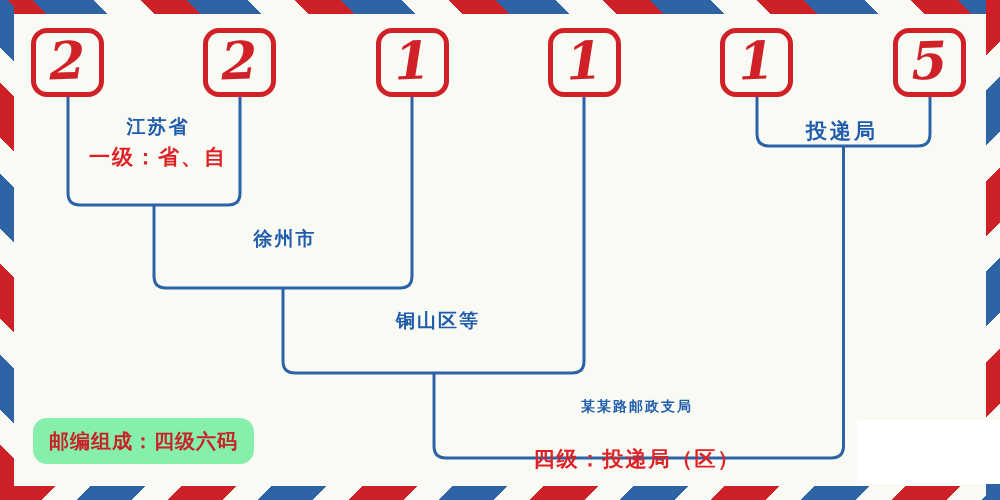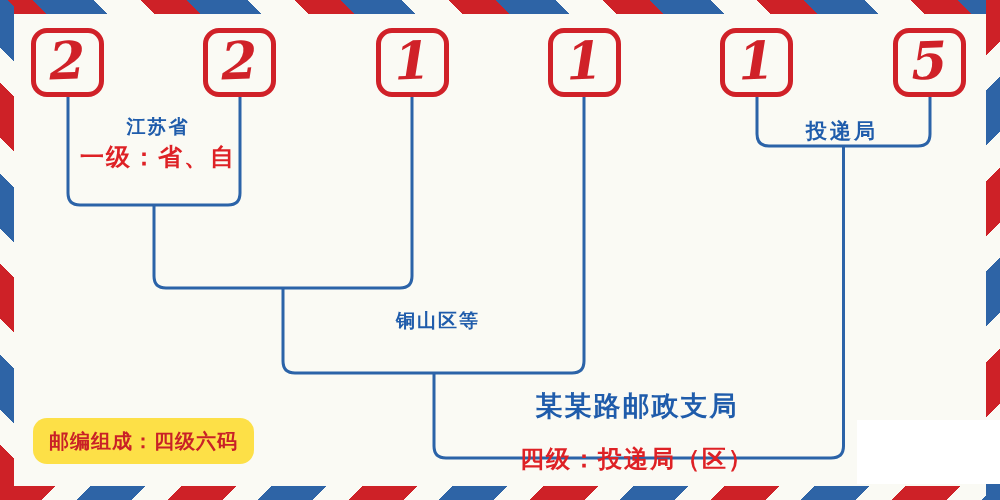--- a/index.html
+++ b/index.html
@@ -27,32 +27,32 @@
     border:5px solid #d02128;border-radius:16px;z-index:4;
     display:flex;align-items:center;justify-content:center;}
   .digit{font-family:"DejaVu Serif","Liberation Serif",serif;font-style:italic;font-weight:bold;
     font-size:52px;line-height:1;color:#d02128;transform:translateY(-2px) rotate(-2deg);}
   .db1{left:31px;} .db2{left:203px;} .db3{left:376px;} .db4{left:548px;} .db5{left:720px;} .db6{left:893px;}
   
   .lvl{position:absolute;z-index:4;text-align:center;}
   .place{font-family:"DejaVu Serif","Liberation Serif",serif;font-weight:bold;
     color:#1f5cab;font-size:19px;letter-spacing:2px;line-height:28px;}
   .desc{font-family:"DejaVu Sans","Liberation Sans",sans-serif;font-weight:bold;
-    color:#de2125;font-size:24px;letter-spacing:2px;line-height:25px;margin-top:5px;}
+    color:#de2125;font-size:21px;letter-spacing:2px;line-height:25px;margin-top:5px;}
   #level1{left:58px;top:112px;width:200px;}
   #level2{left:185px;top:224px;width:200px;}
   #level3{left:288px;top:306px;width:300px;text-align:center;}
   #level4{left:437px;top:392px;width:400px;}
-  #level4 .place{font-size:27px;}
+  #level4 .place{font-size:14px;}
   #level4 .desc{margin-top:27px;}
   #delivery{left:742px;top:108px;width:200px;margin-top:9px;}
   #delivery .place{font-size:21px;letter-spacing:3px;}
   
   .badge{position:absolute;left:33px;top:418px;width:221px;height:46px;z-index:4;
-    background:#fde047;border-radius:14px;display:flex;align-items:center;justify-content:center;
+    background:#86efac;border-radius:14px;display:flex;align-items:center;justify-content:center;
     font-family:"DejaVu Serif","Liberation Serif",serif;font-weight:bold;
     font-size:20px;letter-spacing:1px;color:#c92127;}
 </style>
 </head>
 <body>
 
 <div class="canvas">
 
   <div class="edge edge-top"></div>
   <div class="edge edge-bottom"></div>
@@ -88,20 +88,21 @@
   </div>
 
   <div class="lvl" id="level1">
     <div class="place">江苏省</div>
     <div class="desc">
       <div>一级：省、自</div>
     </div>
   </div>
 
   <div class="lvl" id="level2">
+    <div class="place">徐州市</div>
   </div>
 
   <div class="lvl" id="level3">
     <div class="place">铜山区等</div>
   </div>
 
   <div class="lvl" id="level4">
     <div class="place">某某路邮政支局</div>
     <div class="desc">四级：投递局（区）</div>
   </div>

